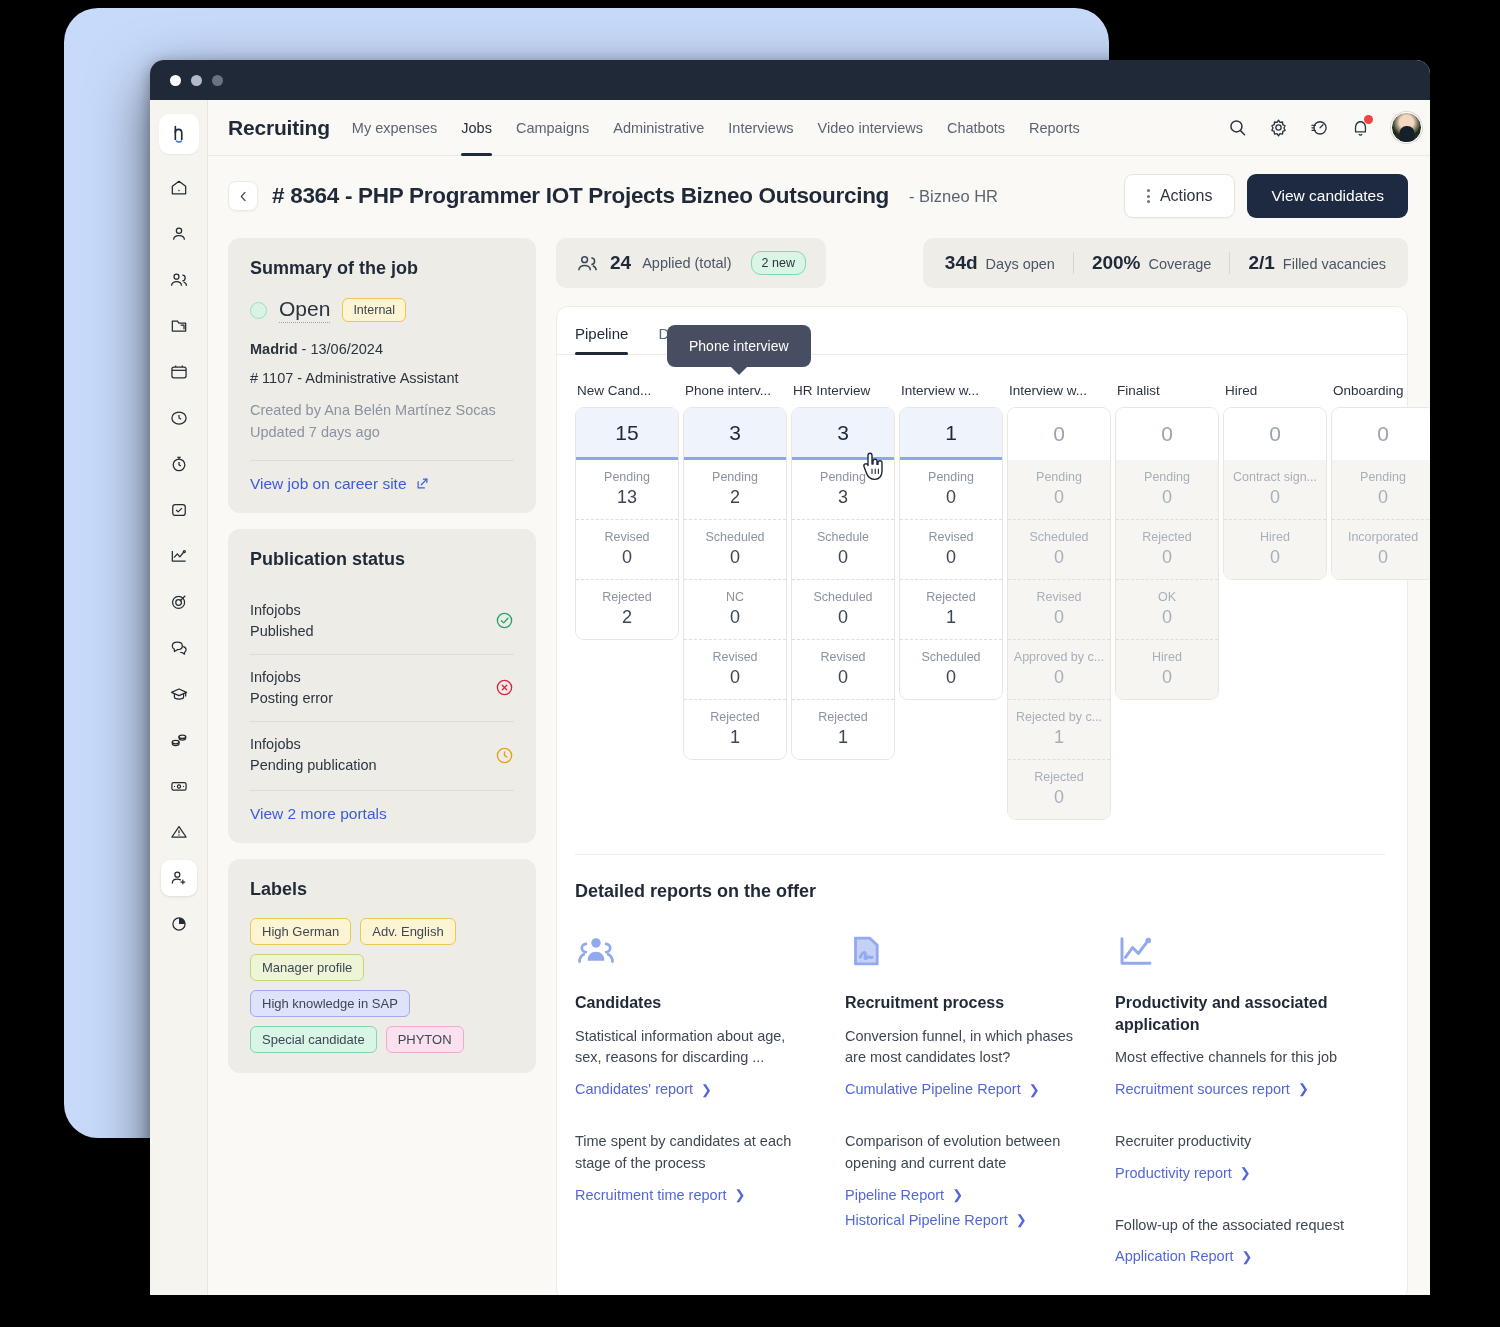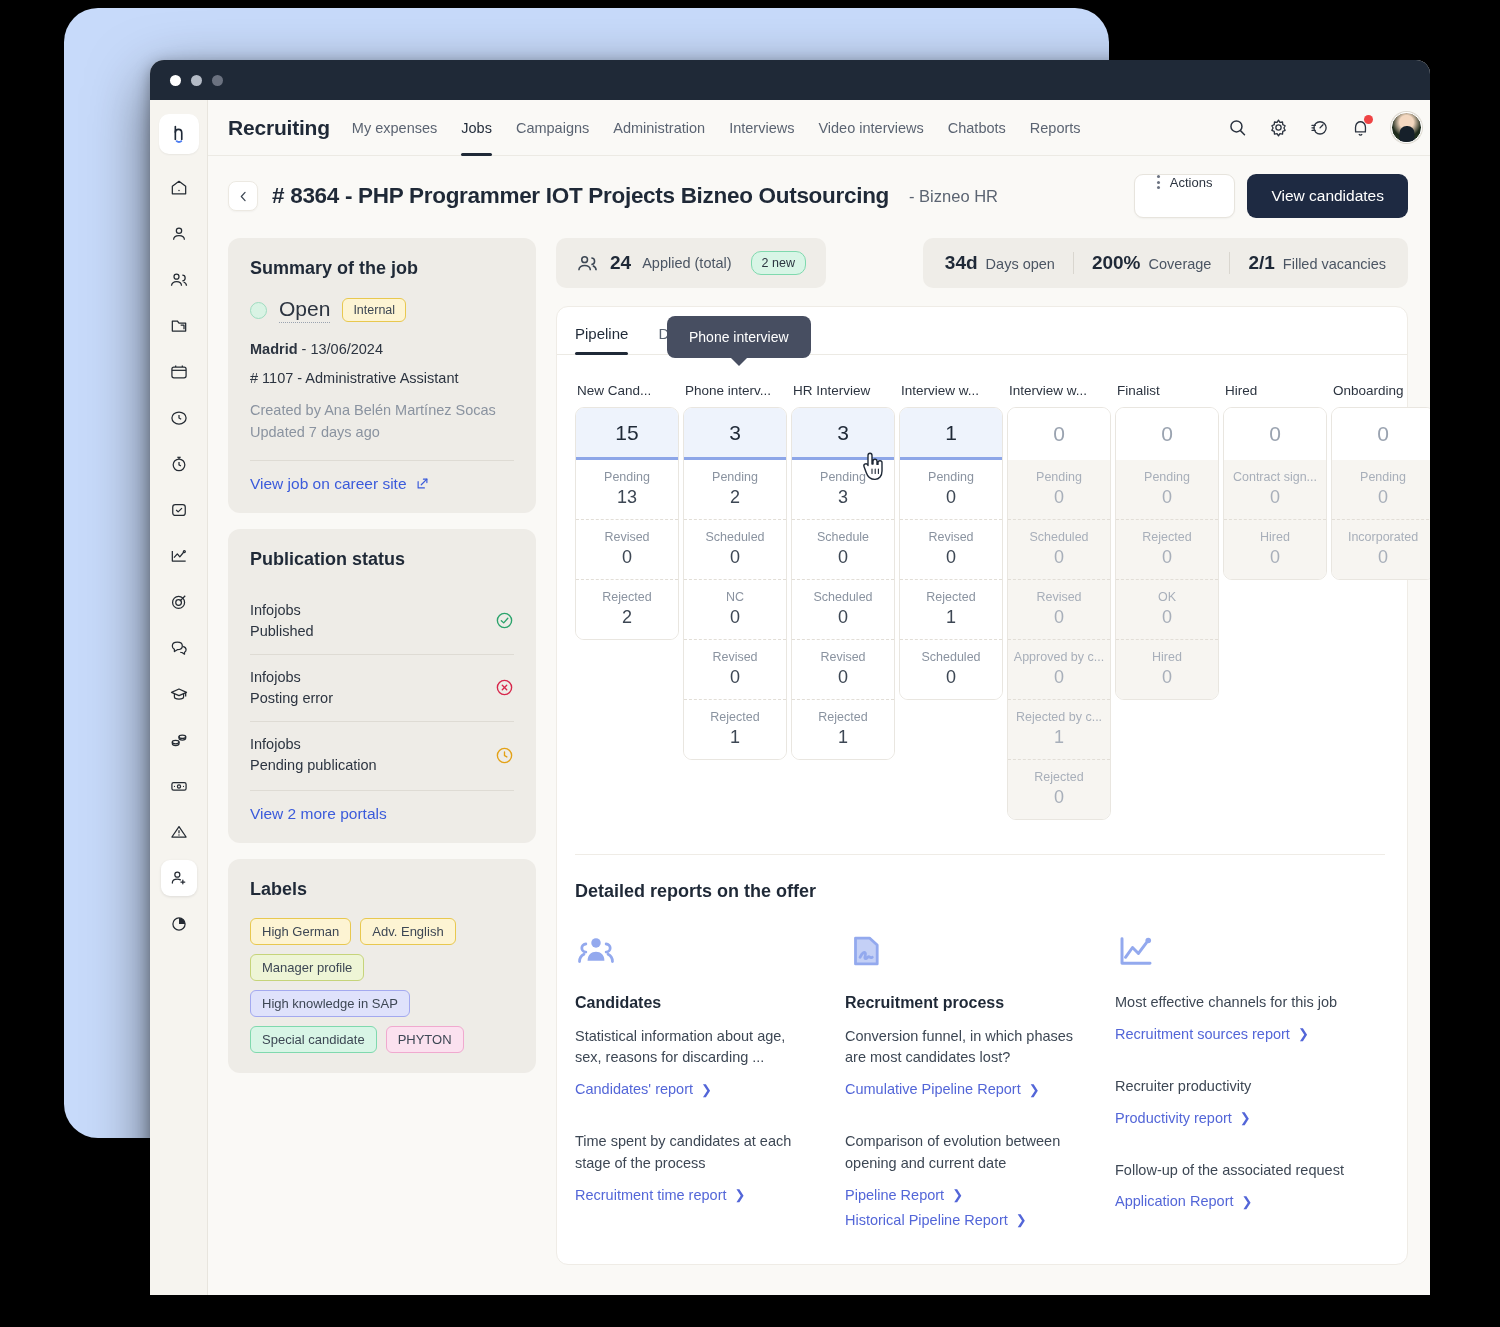--- a/index.html
+++ b/index.html
@@ -139,22 +139,22 @@
     display: flex; align-items: center; justify-content: center;
     color: #3d4754; font-size: 15px;
     box-shadow: 0 1px 2px rgba(0,0,0,0.04);
   }
   #page-title { font-size: 22.5px; font-weight: bold; color: #1f2937; letter-spacing: -0.3px;}
   #page-sub { font-size: 16.5px; color: #5b6472; font-weight: 500; margin-left: 6px; }
   .head-actions { margin-left: auto; display: flex; align-items: center; gap: 12px; }
   #actions-btn {
     height: 44px; padding: 0 22px;
     background: #ffffff; border: 1px solid #e7e4dd; border-radius: 9px;
-    display: flex; align-items: flex-start; gap: 10px;
-    font-size: 13px; color: #2c3440;
+    display: flex; align-items: center; gap: 10px;
+    font-size: 16px; color: #2c3440;
     box-shadow: 0 1px 2px rgba(0,0,0,0.04);
   }
   .kebab { display: flex; flex-direction: column; gap: 2.5px; }
   .kebab i { width: 3px; height: 3px; background: #6b7280; border-radius: 50%; display: block; }
   #view-cand-btn {
     height: 44px; padding: 0 24px;
     background: #1e2a42; color: #ffffff; border-radius: 9px;
     display: flex; align-items: center;
     font-size: 15.5px;
   }
@@ -253,21 +253,21 @@
   .tab {
     font-size: 15px; color: #5b6472; padding-bottom: 12px; position: relative;
   }
   .tab.active { color: #1f2937; font-weight: 500; }
   .tab.active::after {
     content: ""; position: absolute; left: 0; right: 0; bottom: -1px;
     height: 3px; background: #1f2937; border-radius: 2px;
   }
 
   #tooltip {
-    position: absolute; left: 110px; top: 9px;
+    position: absolute; left: 110px; top: 18px;
     background: #474e61; color: #ffffff;
     font-size: 14px; border-radius: 8px;
     padding: 13px 22px; white-space: nowrap;
     z-index: 30;
   }
   #tooltip::after {
     content: ""; position: absolute; left: 50%; bottom: -8px;
     transform: translateX(-50%);
     border-left: 9px solid transparent; border-right: 9px solid transparent;
     border-top: 9px solid #474e61;
@@ -482,21 +482,21 @@
     </div>
 
     <div id="main">
 
       <div id="topnav">
         <div id="brand">Recruiting</div>
         <div class="navlinks">
           <div class="navlink">My expenses</div>
           <div class="navlink active">Jobs</div>
           <div class="navlink">Campaigns</div>
-          <div class="navlink">Administration</div>
+          <div class="navlink">Administrative</div>
           <div class="navlink">Interviews</div>
           <div class="navlink">Video interviews</div>
           <div class="navlink">Chatbots</div>
           <div class="navlink">Reports</div>
         </div>
         <div class="nav-right">
           <span class="nav-icon">
             <svg viewBox="0 0 24 24" fill="none" stroke="currentColor" stroke-width="1.7" stroke-linecap="round">
                 <circle cx="10.8" cy="10.8" r="6.3"></circle>
                 <path d="M15.4 15.6 L20 20.2"></path>
@@ -937,20 +937,21 @@
                 </div>
 
                 <div class="report-col">
                   <div class="rep-icon">
                     <svg viewBox="0 0 24 24" fill="none" stroke="currentColor" stroke-width="1.7" stroke-linecap="round" stroke-linejoin="round">
                       <path d="M4 5 V19 H20"></path>
                       <path d="M6 15.6 L10 10 L13.4 13.4 L18 7.2"></path>
                       <circle cx="19" cy="6" r="1.6" fill="currentColor" stroke="none"></circle>
                     </svg>
                   </div>
+                  <div class="rep-title">Productivity and associated application</div>
                   <div class="rep-desc">Most effective channels for this job</div>
                   <a class="rep-link">
                     <span>Recruitment sources report</span>
                     <span class="chev">❯</span>
                   </a>
                   <div class="rep-gap"></div>
                   <div class="rep-desc">Recruiter productivity</div>
                   <a class="rep-link">
                     <span>Productivity report</span>
                     <span class="chev">❯</span>

